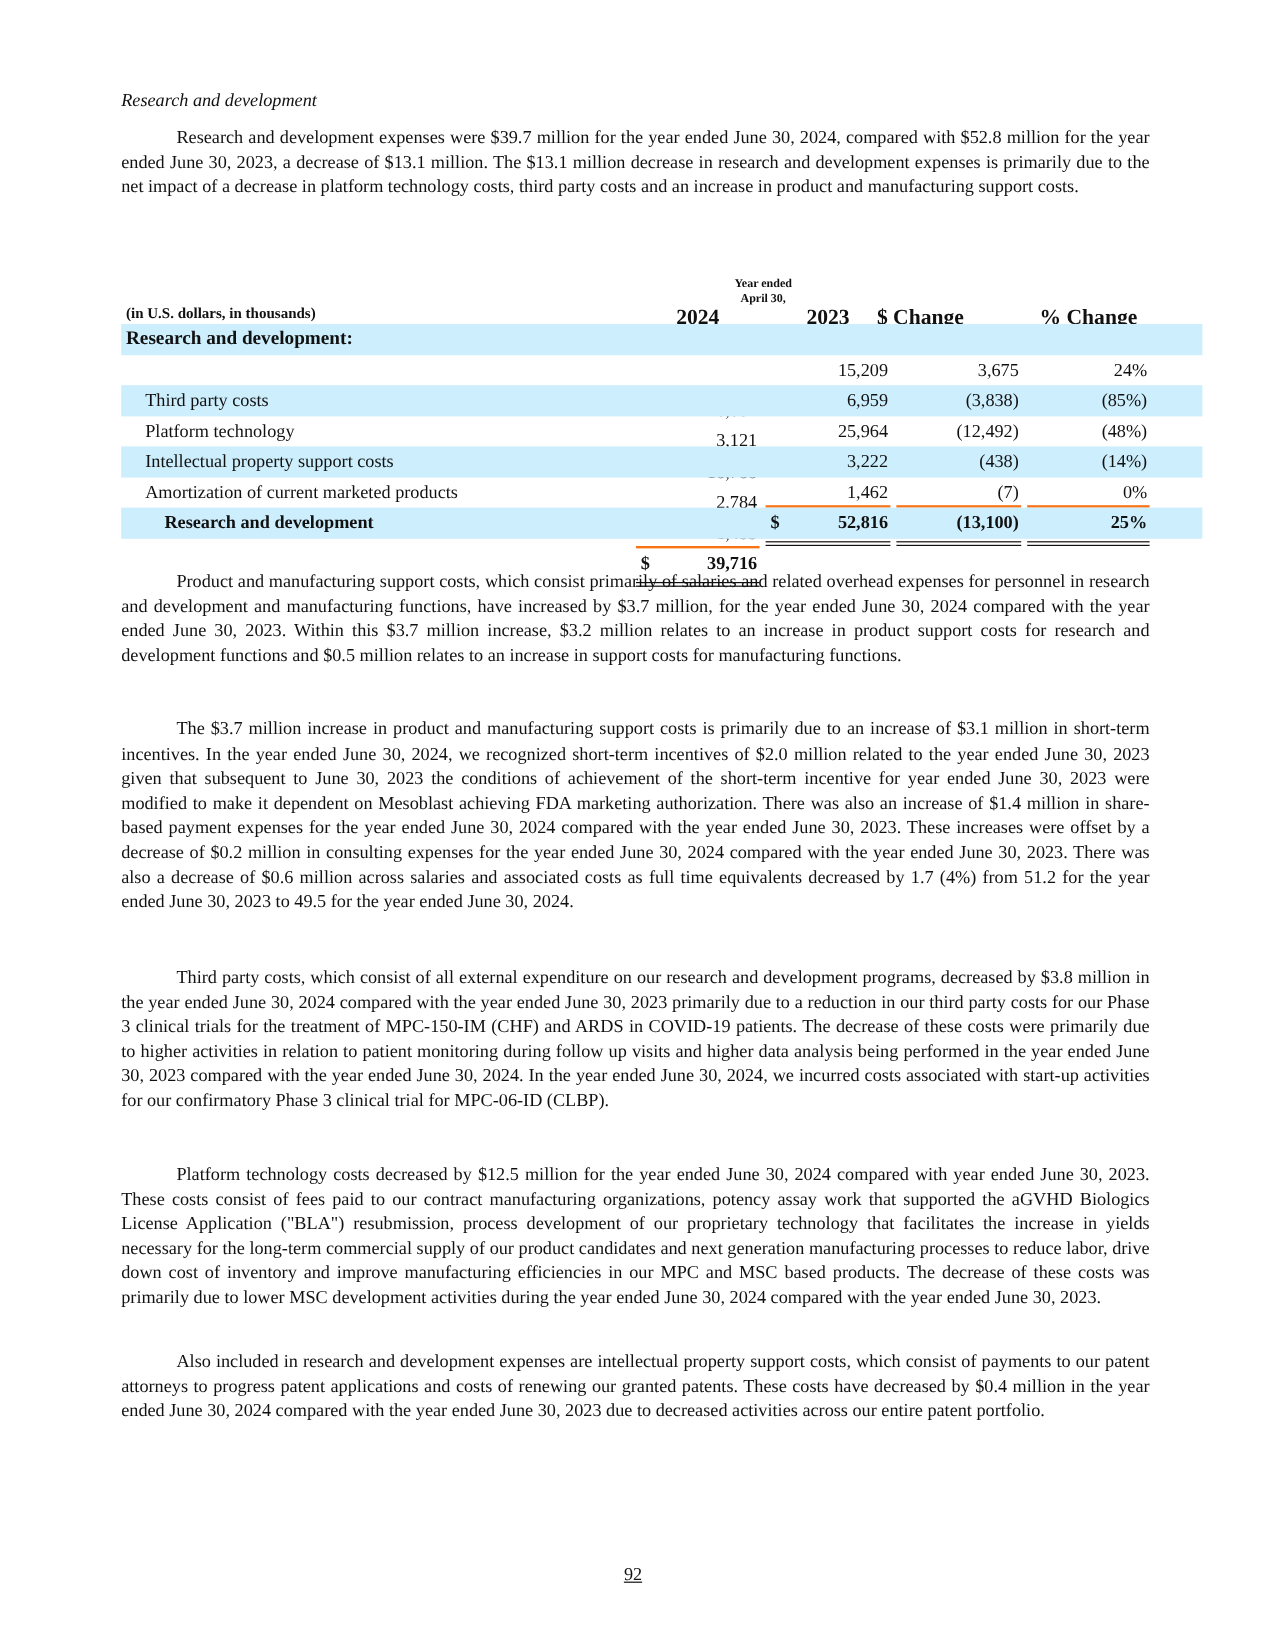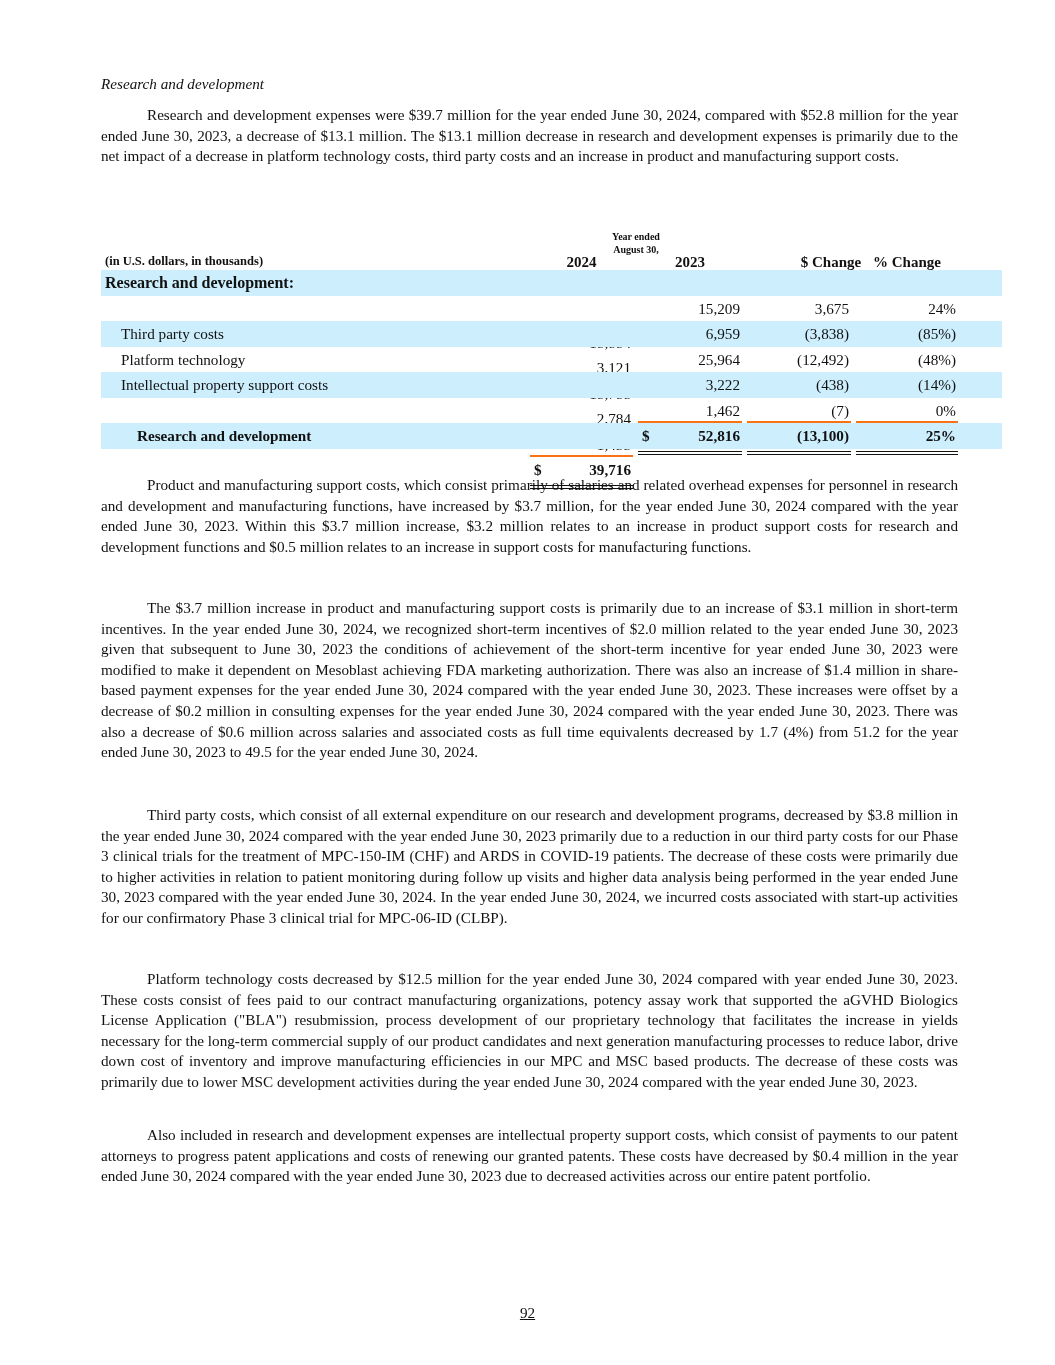--- a/index.html
+++ b/index.html
@@ -16,21 +16,21 @@
   }
   
   .tbl { position:absolute; left:0; top:214px; width:857px; }
   .yr-head {
     position:absolute; left:429px; width:212px; top:16px; text-align:center;
     font-weight:bold; font-size:10px; line-height:13px;
   }
   .col-head-row { position:absolute; top:40px; left:0; width:857px; height:16px; }
   .unit-label { position:absolute; left:4px; top:0; font-weight:bold; font-size:12.5px; }
   .ch {
-    position:absolute; top:0; height:16px; text-align:center; font-weight:bold; font-size:15px;
+    position:absolute; top:0; height:16px; text-align:center; font-weight:bold; font-size:18px;
     border-bottom:2px solid #111; padding-bottom:0;
   }
   .row {
     position:absolute; left:0; width:857px; height:25.5px; line-height:25.5px;
   }
   .row.shade { background:#cdeefc;padding-left:44px; }
   .row .label { position:absolute; left:20px; top:0; white-space:nowrap; }
   .row.section .label { left:4px; font-weight:bold; font-size:16px; }
   .row.total .label { left:36px; font-weight:bold; }
   .cell { position:absolute; top:0; height:25.5px; text-align:right; white-space:nowrap; }
@@ -49,27 +49,27 @@
 <body>
 
 <div class="page">
   <div class="section-title">Research and development</div>
 
   <p class="para" style="top:105px;">Research and development expenses were $39.7 million for the year ended June 30, 2024, compared with $52.8 million for the year ended June 30, 2023, a decrease of $13.1 million. The $13.1 million decrease in research and development expenses is primarily due to the net impact of a decrease in platform technology costs, third party costs and an increase in product and manufacturing support costs.</p>
 
   <div class="tbl">
     <div class="yr-head">
       <div>Year ended</div>
-      <div>August 30,</div>
+      <div>April 30,</div>
     </div>
     <div class="col-head-row">
       <div class="unit-label">(in U.S. dollars, in thousands)</div>
       <div class="ch" style="left:429px;width:103px;">2024</div>
       <div class="ch" style="left:537px;width:104px;">2023</div>
-      <div class="ch" style="left:678px;width:104px;">$ Change</div>
+      <div class="ch" style="left:614px;width:104px;">$ Change</div>
       <div class="ch" style="left:755px;width:102px;">% Change</div>
     </div>
 
     <div class="row shade section" style="top:56px;">
       <span class="label">Research and development:</span>
     </div>
 
     <div class="row" style="top:81.5px;">
       <div class="cell c1">
           <span class="num">18,884</span>
@@ -127,20 +127,21 @@
         </div>
       <div class="cell c3">
           <span class="num">(438)</span>
         </div>
       <div class="cell c4">
           <span class="num">(14%)</span>
         </div>
     </div>
 
     <div class="row before-total" style="top:183.5px;">
+      <span class="label">Amortization of current marketed products</span>
       <div class="cell c1">
           <span class="num">1,455</span>
         </div>
       <div class="cell c2">
           <span class="num">1,462</span>
         </div>
       <div class="cell c3">
           <span class="num">(7)</span>
         </div>
       <div class="cell c4">

